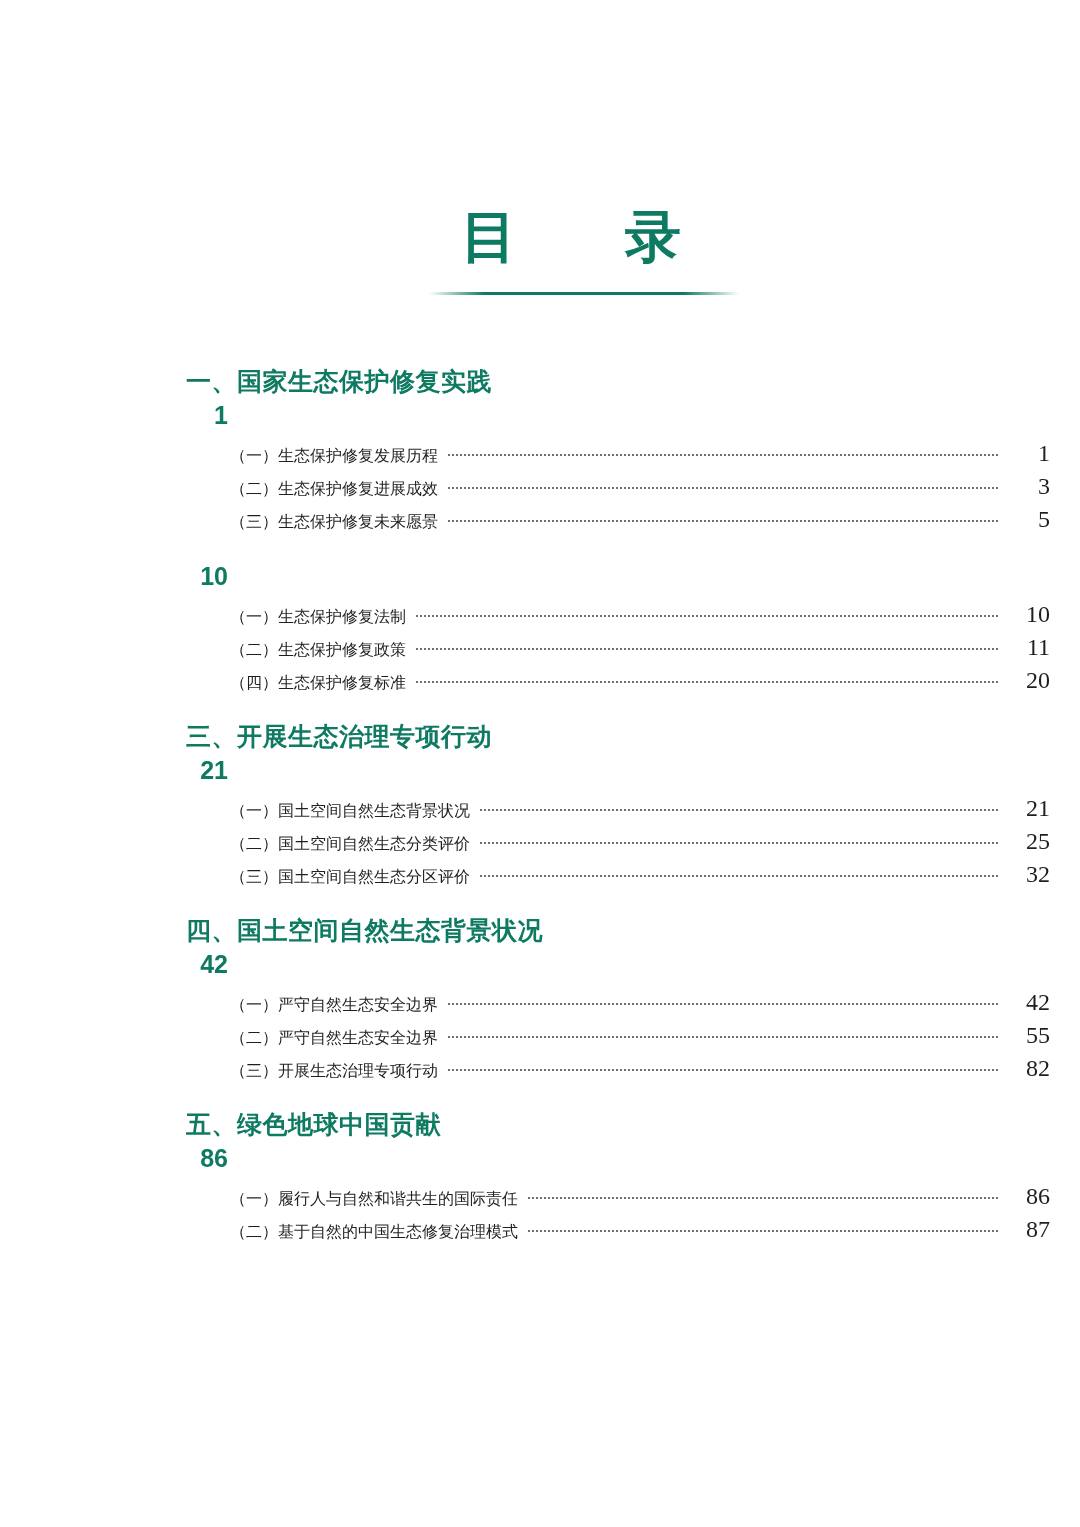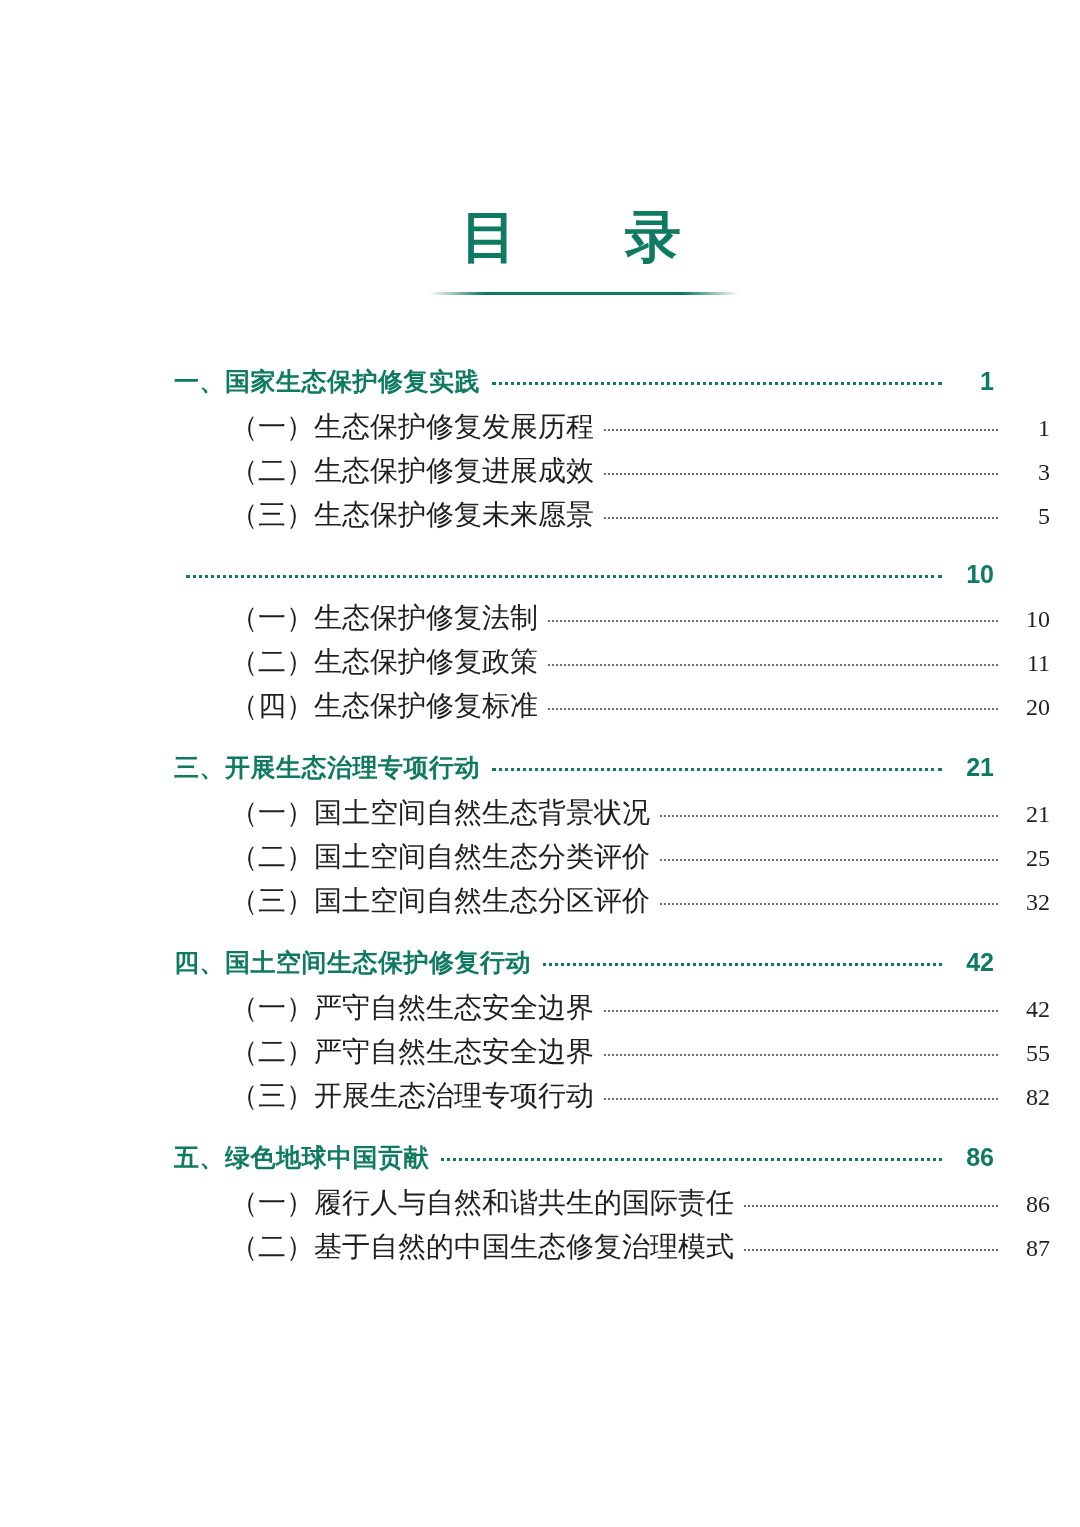--- a/index.html
+++ b/index.html
@@ -57,20 +57,21 @@
 
   .entry {
     display: flex;
     align-items: baseline;
     width: 100%;
   }
 
   
   .lvl1 {
     margin-bottom: 10px;
+    flex-direction: column;
   }
   .lvl1 .label {
     font-family: "Liberation Sans", "DejaVu Sans", sans-serif;
     font-weight: bold;
     font-size: 25px;
     color: #0f7a62;
     white-space: nowrap;
     letter-spacing: 0.5px;
   }
   .lvl1 .dots {
@@ -90,21 +91,21 @@
     text-align: right;
   }
 
   
   .lvl2 {
     margin: 0 0 6px 0;
     padding-left: 56px;
   }
   .lvl2 .label {
     font-family: "Liberation Serif", "DejaVu Serif", serif;
-    font-size: 28px;
+    font-size: 16px;
     color: #1f1f1f;
     white-space: nowrap;
   }
   .lvl2 .dots {
     flex: 1 1 auto;
     margin: 0 10px 0 10px;
     position: relative;
     top: -5px;
     border-bottom: 2px dotted #6e6e6e;
     height: 0;
@@ -192,21 +193,21 @@
       </div>
       <div class="entry lvl2">
         <span class="label">（三）国土空间自然生态分区评价</span>
         <span class="dots"></span>
         <span class="page-num">32</span>
       </div>
     </div>
 
     <div class="group">
       <div class="entry lvl1">
-        <span class="label">四、国土空间生态保护修复行动</span>
+        <span class="label">四、国土空间自然生态背景状况</span>
         <span class="dots"></span>
         <span class="page-num">42</span>
       </div>
       <div class="entry lvl2">
         <span class="label">（一）严守自然生态安全边界</span>
         <span class="dots"></span>
         <span class="page-num">42</span>
       </div>
       <div class="entry lvl2">
         <span class="label">（二）严守自然生态安全边界</span>

